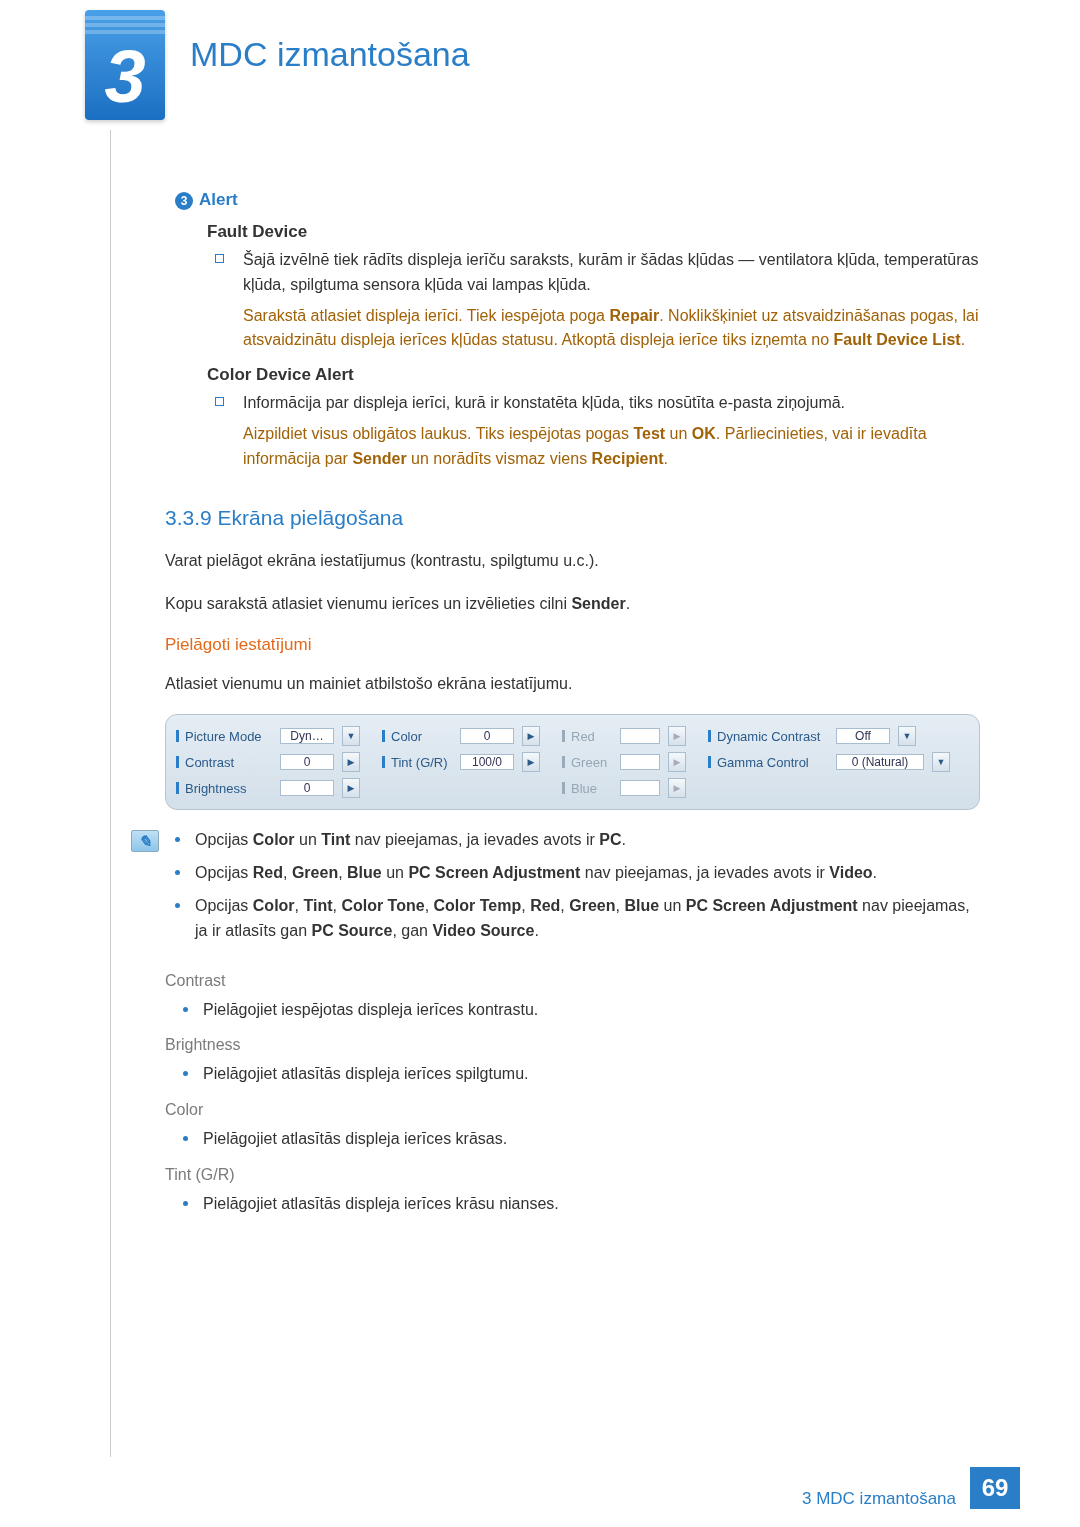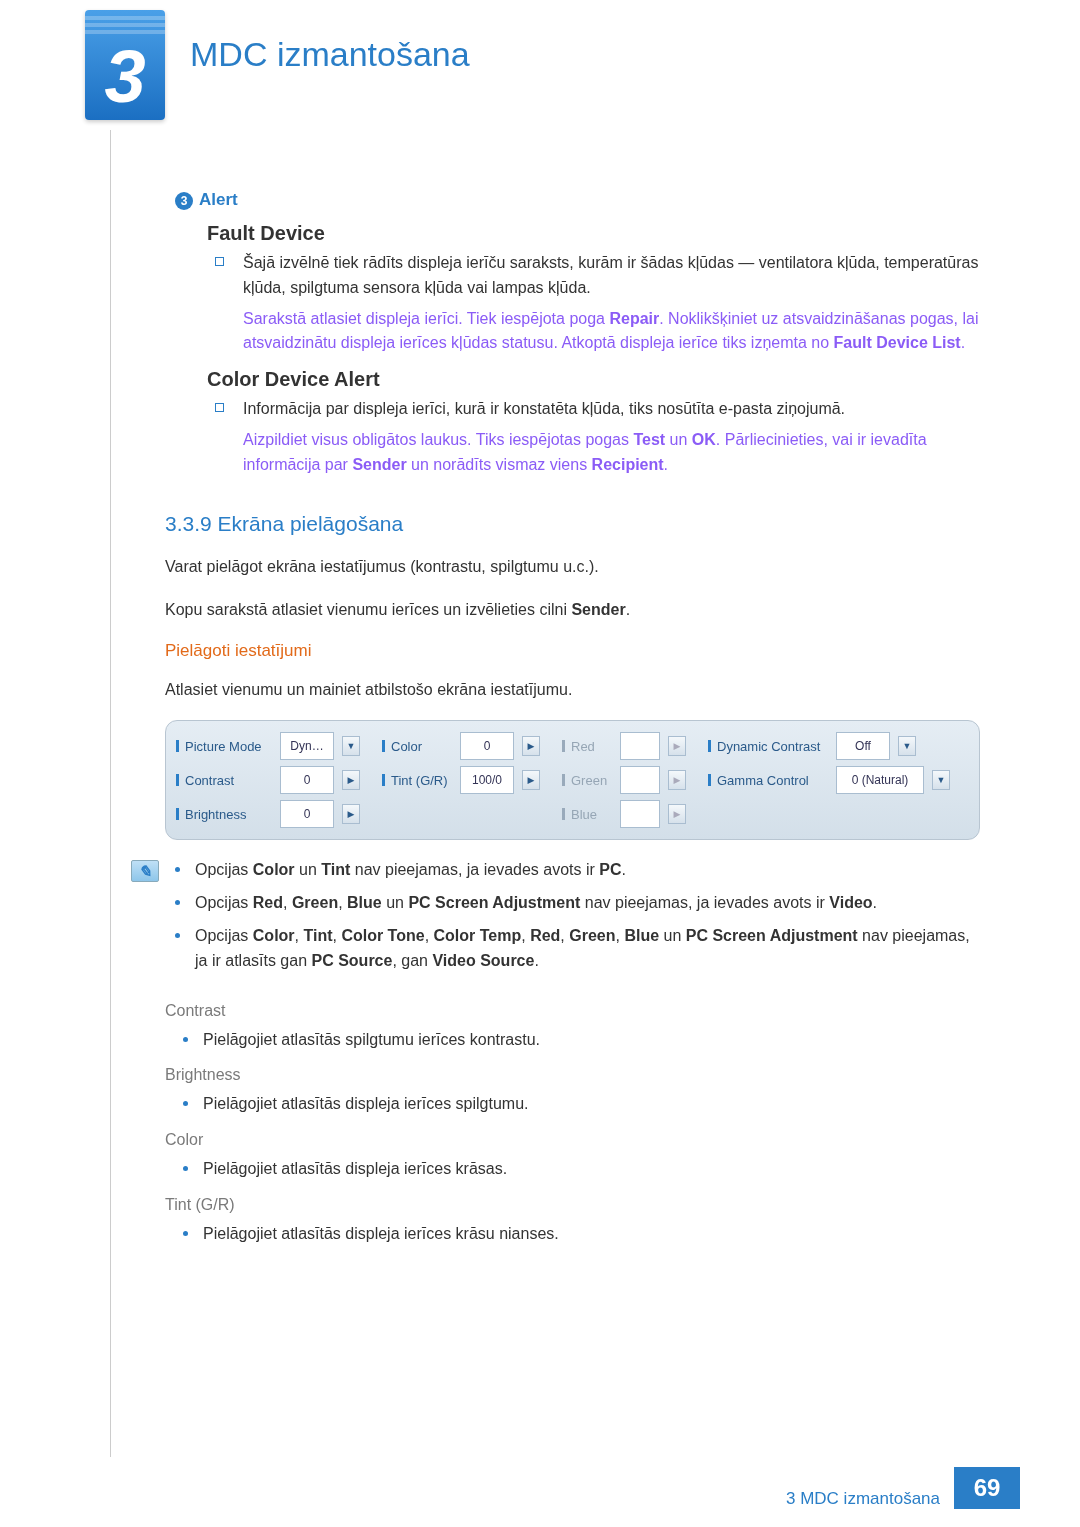--- a/index.html
+++ b/index.html
@@ -56,47 +56,47 @@
     left: 175px;
     right: 100px;
     top: 190px;
   }
   .circ-num {
     display:inline-block; width:18px; height:18px; border-radius:50%;
     background:#2a7ec7; color:#fff; font-size:12px; text-align:center; line-height:18px;
     vertical-align: middle; margin-right:6px;
   }
   .h-alert { color:#2a7ec7; font-weight:bold; font-size:17px; margin-bottom:12px; }
-  .sub-bold { font-weight:bold; color:#333; font-size:20px; margin:12px 0 6px 32px; }
+  .sub-bold { font-weight:bold; color:#333; font-size:17px; margin:12px 0 6px 32px; }
   .box-bullet {
     position:relative; padding-left:28px; margin-left:40px; color:#333;
     font-size:16px; line-height:1.55; margin-bottom:6px;
   }
   .box-bullet::before {
     content:""; position:absolute; left:0; top:6px; width:7px; height:7px;
     border:1px solid #2a7ec7;
   }
-  .para { margin-left:68px; font-size:16px; line-height:1.55; margin-bottom:6px; color:#8b5cf6; }
+  .para { margin-left:68px; font-size:16px; line-height:1.55; margin-bottom:6px; color:#a16207; }
   .sec-num-title { color:#2a7ec7; font-size:21px; margin:34px 0 18px -10px; }
   .plain { font-size:16px; line-height:1.6; margin:0 0 18px -10px; color:#333; }
   .orange-h { color:#e26a1a; font-size:17px; font-weight:500; margin:10px 0 16px -10px; }
   .settings-panel {
     margin:4px 0 18px -10px;
     background: linear-gradient(#e5edf4,#d3dfe9);
     border:1px solid #b8c5d1; border-radius:12px;
     padding:8px 10px;
     font-size:13px; color:#335;
   }
   .settings-row { display:flex; align-items:center; gap:8px; padding:3px 0; }
   .lbl { display:inline-flex; align-items:center; min-width:96px; color:#2a5a8a; }
   .lbl.dis { color:#96a6b5; }
   .tick { width:3px; height:12px; background:#2a7ec7; margin-right:6px; }
   .lbl.dis .tick { background:#9ab; }
   .fld {
-    background:#fff; border:1px solid #a9bdd0; height:28px;
+    background:#fff; border:1px solid #a9bdd0; height:16px;
     display:inline-flex; align-items:center; justify-content:center;
     font-size:12px; color:#335; min-width:54px; padding:0 4px;
   }
   .btn {
     width:18px; height:20px; background:linear-gradient(#f4f8fb,#d6e1eb);
     border:1px solid #a9bdd0; display:inline-flex; align-items:center; justify-content:center;
     font-size:9px; color:#2a5a8a;
   }
   .btn.dis { color:#aab; }
   .wide { min-width:88px; }
@@ -118,21 +118,21 @@
   .dot-single::before {
     content:""; position:absolute; left:4px; top:9px; width:5px; height:5px;
     background:#2a7ec7; border-radius:50%;
   }
   .footer {
     position:absolute; bottom:18px; right:60px;
     display:flex; align-items:flex-end; gap:14px;
     color:#2a7ec7; font-size:17px;
   }
   .page-num {
-    background:#2a7ec7; color:#fff; width:66px; height:42px;
+    background:#2a7ec7; color:#fff; width:50px; height:42px;
     display:flex; align-items:center; justify-content:center;
     font-size:24px; font-weight:bold;
   }
 </style>
 </head>
 <body>
 
 <div class="page">
   <div class="left-rule"></div>
 
@@ -266,21 +266,21 @@
         <div class="dot-item">
           <span>Opcijas </span><b>Red</b><span>, </span><b>Green</b><span>, </span><b>Blue</b><span> un </span><b>PC Screen Adjustment</b><span> nav pieejamas, ja ievades avots ir </span><b>Video</b><span>.</span>
         </div>
         <div class="dot-item">
           <span>Opcijas </span><b>Color</b><span>, </span><b>Tint</b><span>, </span><b>Color Tone</b><span>, </span><b>Color Temp</b><span>, </span><b>Red</b><span>, </span><b>Green</b><span>, </span><b>Blue</b><span> un </span><b>PC Screen Adjustment</b><span> nav pieejamas, ja ir atlasīts gan </span><b>PC Source</b><span>, gan </span><b>Video Source</b><span>.</span>
         </div>
       </div>
     </div>
 
     <div class="gray-h">Contrast</div>
-    <div class="dot-single">Pielāgojiet atlasītās spilgtumu ierīces kontrastu.</div>
+    <div class="dot-single">Pielāgojiet iespējotas displeja ierīces kontrastu.</div>
 
     <div class="gray-h">Brightness</div>
     <div class="dot-single">Pielāgojiet atlasītās displeja ierīces spilgtumu.</div>
 
     <div class="gray-h">Color</div>
     <div class="dot-single">Pielāgojiet atlasītās displeja ierīces krāsas.</div>
 
     <div class="gray-h">Tint (G/R)</div>
     <div class="dot-single">Pielāgojiet atlasītās displeja ierīces krāsu nianses.</div>
 

